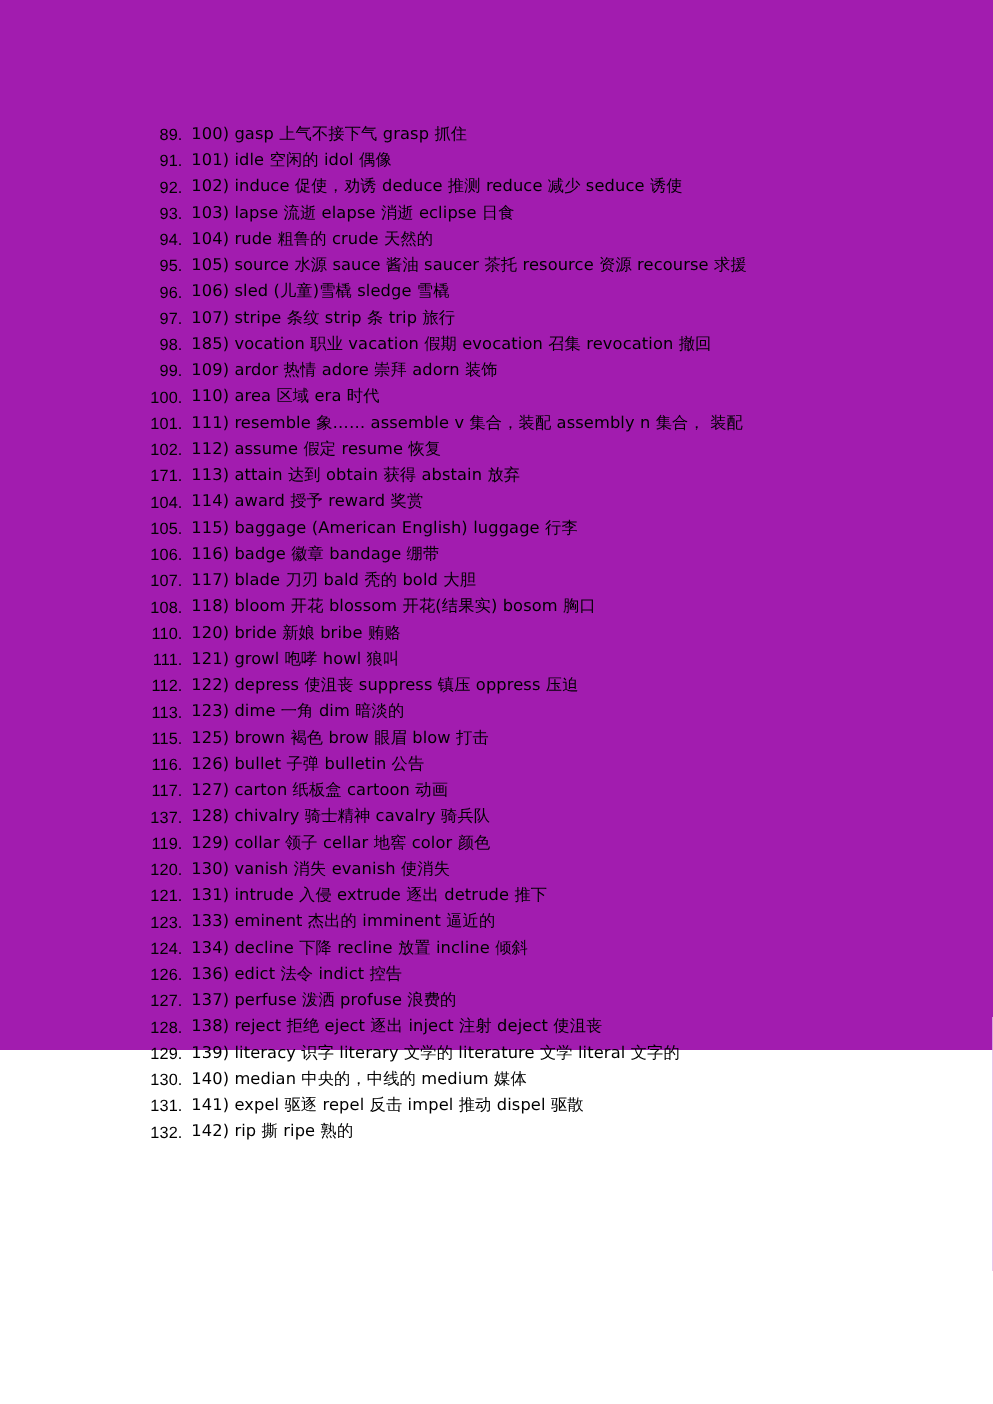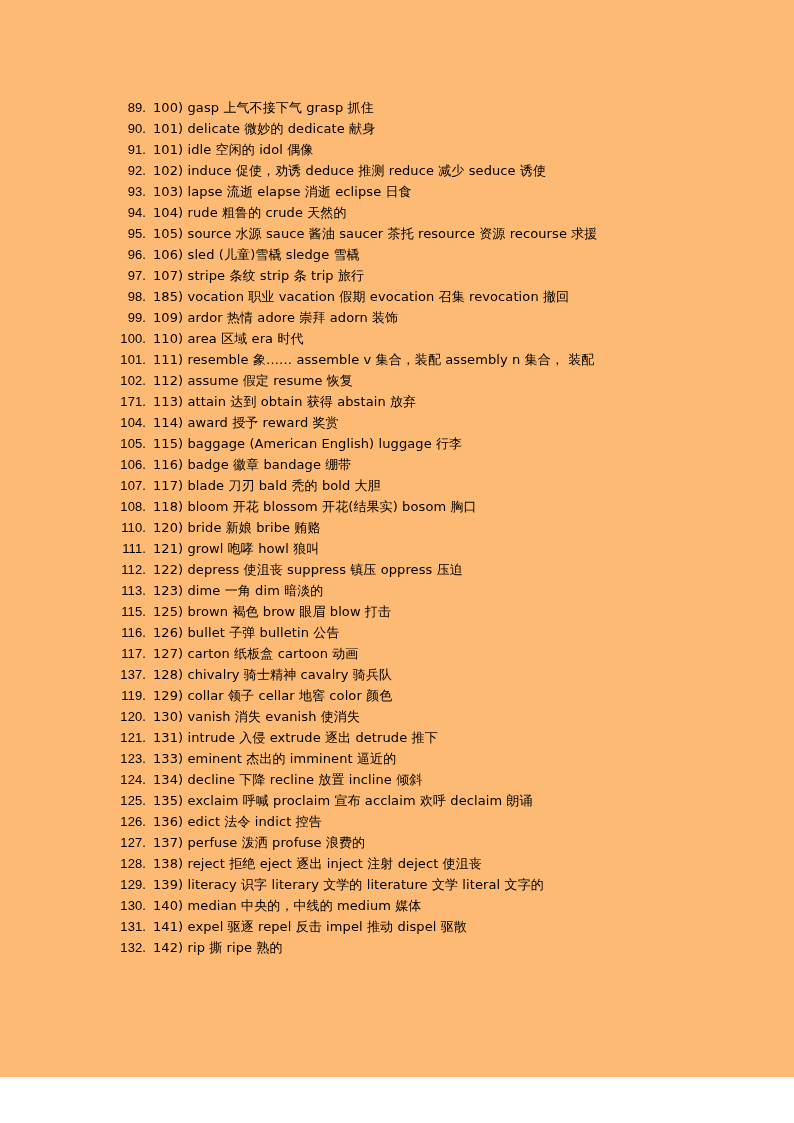--- a/index.html
+++ b/index.html
@@ -14,22 +14,22 @@
     position: relative;
     font-family: "Liberation Sans", "DejaVu Sans", sans-serif;
     color: #000000;
     overflow: hidden;
   }
   .page {
     position: absolute;
     left: 0;
     top: 0;
     width: 794px;
-    height: 1077px;
-    background: #fdba74;
+    height: 840px;
+    background: #a21caf;
   }
   .content {
     position: absolute;
     left: 113px;
     top: 97px;
     width: 600px;
   }
   ol.word-list {
     list-style: none;
     margin: 0;
@@ -60,21 +60,20 @@
     font-family: "DejaVu Sans", "Liberation Sans", sans-serif;
   }
 </style>
 </head>
 <body>
 
 <div class="page">
   <div class="content">
     <ol class="word-list" id="word-list">
         <li class="word-row"><span class="row-num">89.</span><span class="row-body cjk">100) gasp 上气不接下气 grasp 抓住</span></li>
-        <li class="word-row"><span class="row-num">90.</span><span class="row-body cjk">101) delicate 微妙的 dedicate 献身</span></li>
         <li class="word-row"><span class="row-num">91.</span><span class="row-body cjk">101) idle 空闲的 idol 偶像</span></li>
         <li class="word-row"><span class="row-num">92.</span><span class="row-body cjk">102) induce 促使，劝诱 deduce 推测 reduce 减少 seduce 诱使</span></li>
         <li class="word-row"><span class="row-num">93.</span><span class="row-body cjk">103) lapse 流逝 elapse 消逝 eclipse 日食</span></li>
         <li class="word-row"><span class="row-num">94.</span><span class="row-body cjk">104) rude 粗鲁的 crude 天然的</span></li>
         <li class="word-row"><span class="row-num">95.</span><span class="row-body cjk">105) source 水源 sauce 酱油 saucer 茶托 resource 资源 recourse 求援</span></li>
         <li class="word-row"><span class="row-num">96.</span><span class="row-body cjk">106) sled (儿童)雪橇 sledge 雪橇</span></li>
         <li class="word-row"><span class="row-num">97.</span><span class="row-body cjk">107) stripe 条纹 strip 条 trip 旅行</span></li>
         <li class="word-row"><span class="row-num">98.</span><span class="row-body cjk">185) vocation 职业 vacation 假期 evocation 召集 revocation 撤回</span></li>
         <li class="word-row"><span class="row-num">99.</span><span class="row-body cjk">109) ardor 热情 adore 崇拜 adorn 装饰</span></li>
         <li class="word-row"><span class="row-num">100.</span><span class="row-body cjk">110) area 区域 era 时代</span></li>
@@ -92,21 +91,20 @@
         <li class="word-row"><span class="row-num">113.</span><span class="row-body cjk">123) dime 一角 dim 暗淡的</span></li>
         <li class="word-row"><span class="row-num">115.</span><span class="row-body cjk">125) brown 褐色 brow 眼眉 blow 打击</span></li>
         <li class="word-row"><span class="row-num">116.</span><span class="row-body cjk">126) bullet 子弹 bulletin 公告</span></li>
         <li class="word-row"><span class="row-num">117.</span><span class="row-body cjk">127) carton 纸板盒 cartoon 动画</span></li>
         <li class="word-row"><span class="row-num">137.</span><span class="row-body cjk">128) chivalry 骑士精神 cavalry 骑兵队</span></li>
         <li class="word-row"><span class="row-num">119.</span><span class="row-body cjk">129) collar 领子 cellar 地窖 color 颜色</span></li>
         <li class="word-row"><span class="row-num">120.</span><span class="row-body cjk">130) vanish 消失 evanish 使消失</span></li>
         <li class="word-row"><span class="row-num">121.</span><span class="row-body cjk">131) intrude 入侵 extrude 逐出 detrude 推下</span></li>
         <li class="word-row"><span class="row-num">123.</span><span class="row-body cjk">133) eminent 杰出的 imminent 逼近的</span></li>
         <li class="word-row"><span class="row-num">124.</span><span class="row-body cjk">134) decline 下降 recline 放置 incline 倾斜</span></li>
-        <li class="word-row"><span class="row-num">125.</span><span class="row-body cjk">135) exclaim 呼喊 proclaim 宣布 acclaim 欢呼 declaim 朗诵</span></li>
         <li class="word-row"><span class="row-num">126.</span><span class="row-body cjk">136) edict 法令 indict 控告</span></li>
         <li class="word-row"><span class="row-num">127.</span><span class="row-body cjk">137) perfuse 泼洒 profuse 浪费的</span></li>
         <li class="word-row"><span class="row-num">128.</span><span class="row-body cjk">138) reject 拒绝 eject 逐出 inject 注射 deject 使沮丧</span></li>
         <li class="word-row"><span class="row-num">129.</span><span class="row-body cjk">139) literacy 识字 literary 文学的 literature 文学 literal 文字的</span></li>
         <li class="word-row"><span class="row-num">130.</span><span class="row-body cjk">140) median 中央的，中线的 medium 媒体</span></li>
         <li class="word-row"><span class="row-num">131.</span><span class="row-body cjk">141) expel 驱逐 repel 反击 impel 推动 dispel 驱散</span></li>
         <li class="word-row"><span class="row-num">132.</span><span class="row-body cjk">142) rip 撕 ripe 熟的</span></li>
       </ol>
   </div>
 </div>

